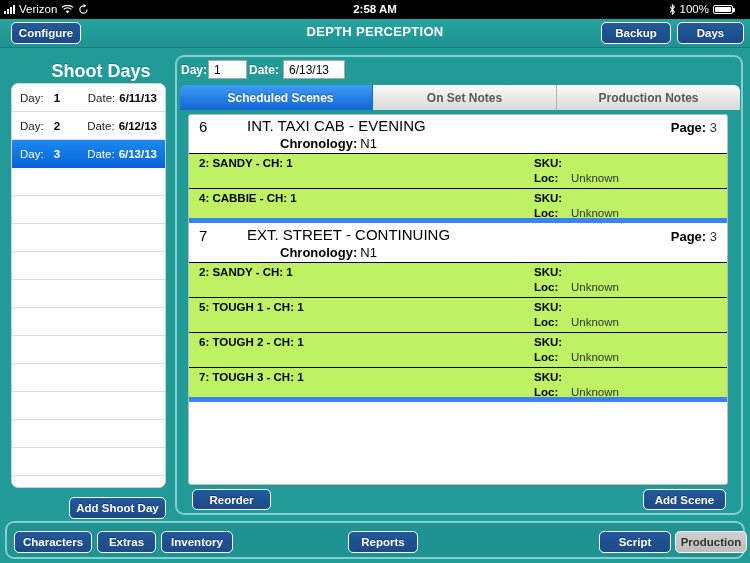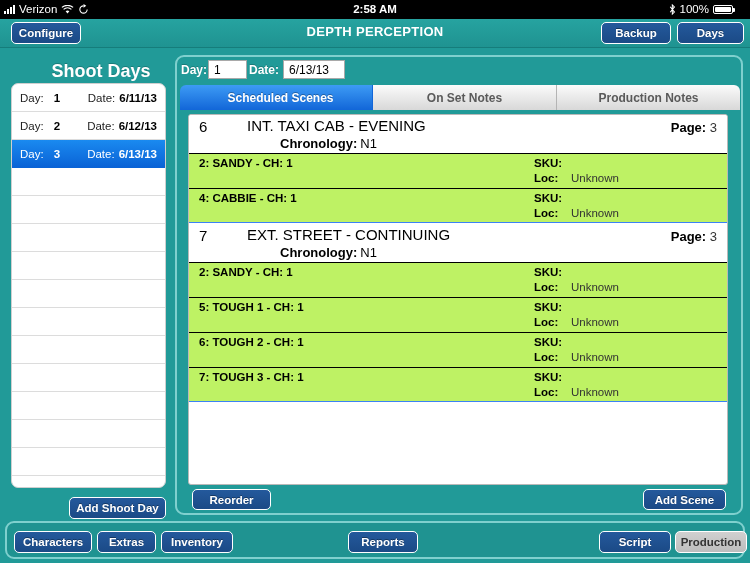--- a/index.html
+++ b/index.html
@@ -173,21 +173,21 @@
   }
   .scene-head .sc-chron b { font-weight: bold; }
   .scene-head .sc-chron span { font-weight: normal; margin-left: 3px; }
 
   .char-row {
     position: relative; height: 35px;
     border-top: 1px solid #000000;
     background: #bef264;
     text-decoration: underline;
   }
-  .char-row.last { border-bottom: 1px solid #3b82f6; }
+  .char-row.last { border-bottom: 5px solid #3b82f6; }
   .char-row .ch-name {
     position: absolute; left: 10px; top: 3px;
     font-size: 11.5px; font-weight: bold; color: #000;
   }
   .char-row .sku-lbl {
     position: absolute; left: 345px; top: 3px;
     font-size: 11.5px; font-weight: bold; color: #000;
   }
   .char-row .sku-val {
     position: absolute; left: 382px; top: 3px; font-size: 11.5px; color: #333;

